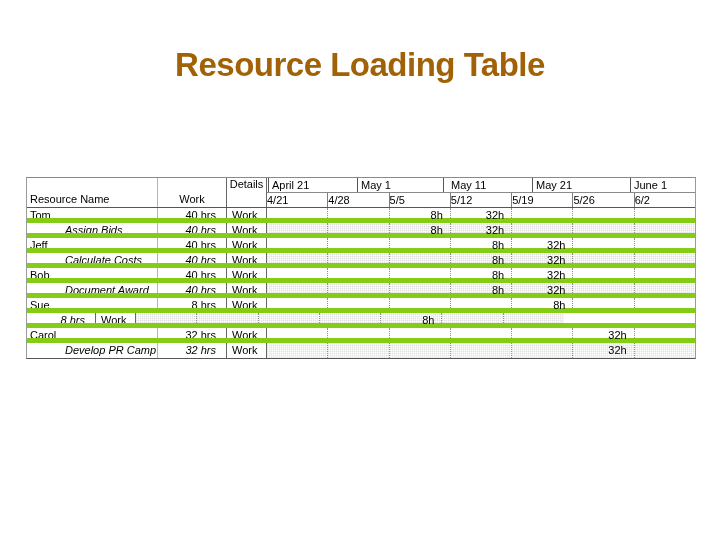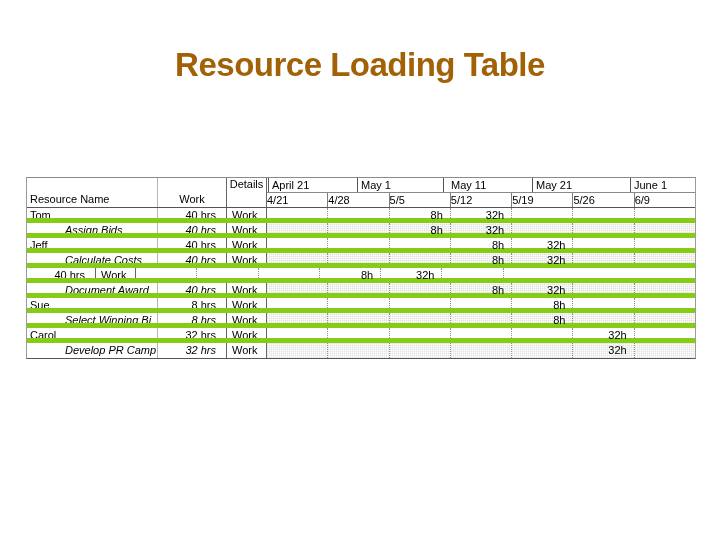--- a/index.html
+++ b/index.html
@@ -86,21 +86,21 @@
             <div class="tick" style="left: 363px;"></div>
             <span class="mlabel" style="left: 367px;">June 1</span>
           </div>
         <div class="ts-minor" id="ts-minor">
             <div class="wk">4/21</div>
             <div class="wk">4/28</div>
             <div class="wk">5/5</div>
             <div class="wk">5/12</div>
             <div class="wk">5/19</div>
             <div class="wk">5/26</div>
-            <div class="wk">6/9</div>
+            <div class="wk">6/2</div>
           </div>
       </div>
     </div>
     <div id="table-body">
         <div class="row resource">
           <div class="cell c-name">Tom</div>
           <div class="cell c-work">40 hrs</div>
           <div class="cell c-details">Work</div>
           <div class="tp">
             <div class="tp-cell"></div>
@@ -148,20 +148,21 @@
             <div class="tp-cell"></div>
             <div class="tp-cell"></div>
             <div class="tp-cell"></div>
             <div class="tp-cell">8h</div>
             <div class="tp-cell">32h</div>
             <div class="tp-cell"></div>
             <div class="tp-cell"></div>
           </div>
         </div>
         <div class="row resource">
+          <div class="cell c-name">Bob</div>
           <div class="cell c-work">40 hrs</div>
           <div class="cell c-details">Work</div>
           <div class="tp">
             <div class="tp-cell"></div>
             <div class="tp-cell"></div>
             <div class="tp-cell"></div>
             <div class="tp-cell">8h</div>
             <div class="tp-cell">32h</div>
             <div class="tp-cell"></div>
             <div class="tp-cell"></div>
@@ -189,21 +190,20 @@
             <div class="tp-cell"></div>
             <div class="tp-cell"></div>
             <div class="tp-cell"></div>
             <div class="tp-cell"></div>
             <div class="tp-cell">8h</div>
             <div class="tp-cell"></div>
             <div class="tp-cell"></div>
           </div>
         </div>
         <div class="row assign">
-          <div class="cell c-name">Select Winning Bi</div>
           <div class="cell c-work">8 hrs</div>
           <div class="cell c-details">Work</div>
           <div class="tp">
             <div class="tp-cell"></div>
             <div class="tp-cell"></div>
             <div class="tp-cell"></div>
             <div class="tp-cell"></div>
             <div class="tp-cell">8h</div>
             <div class="tp-cell"></div>
             <div class="tp-cell"></div>

